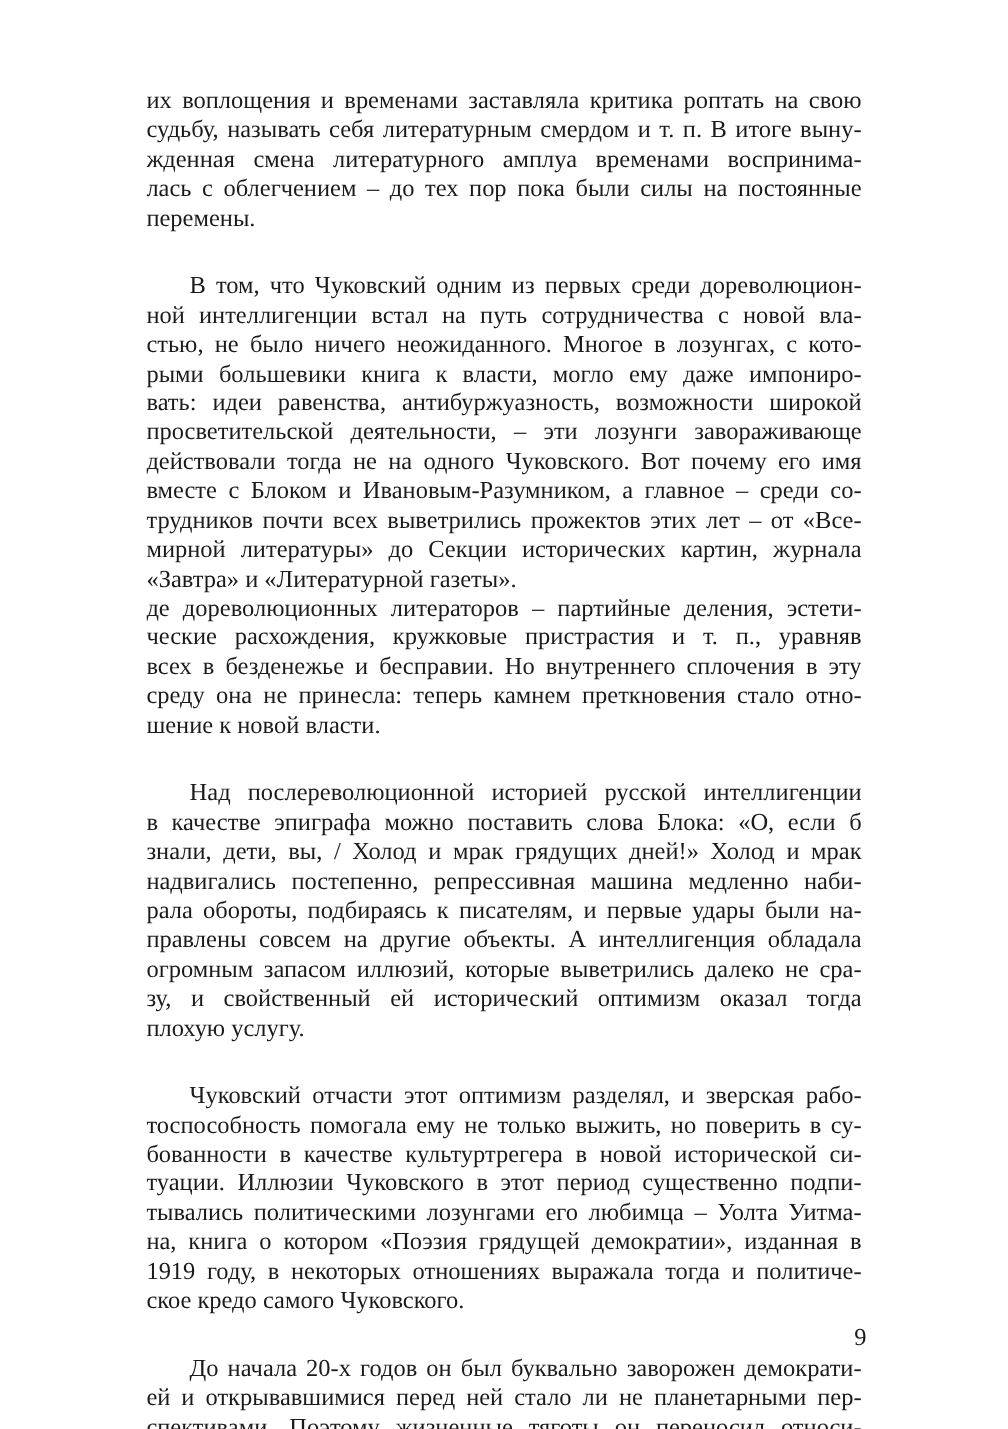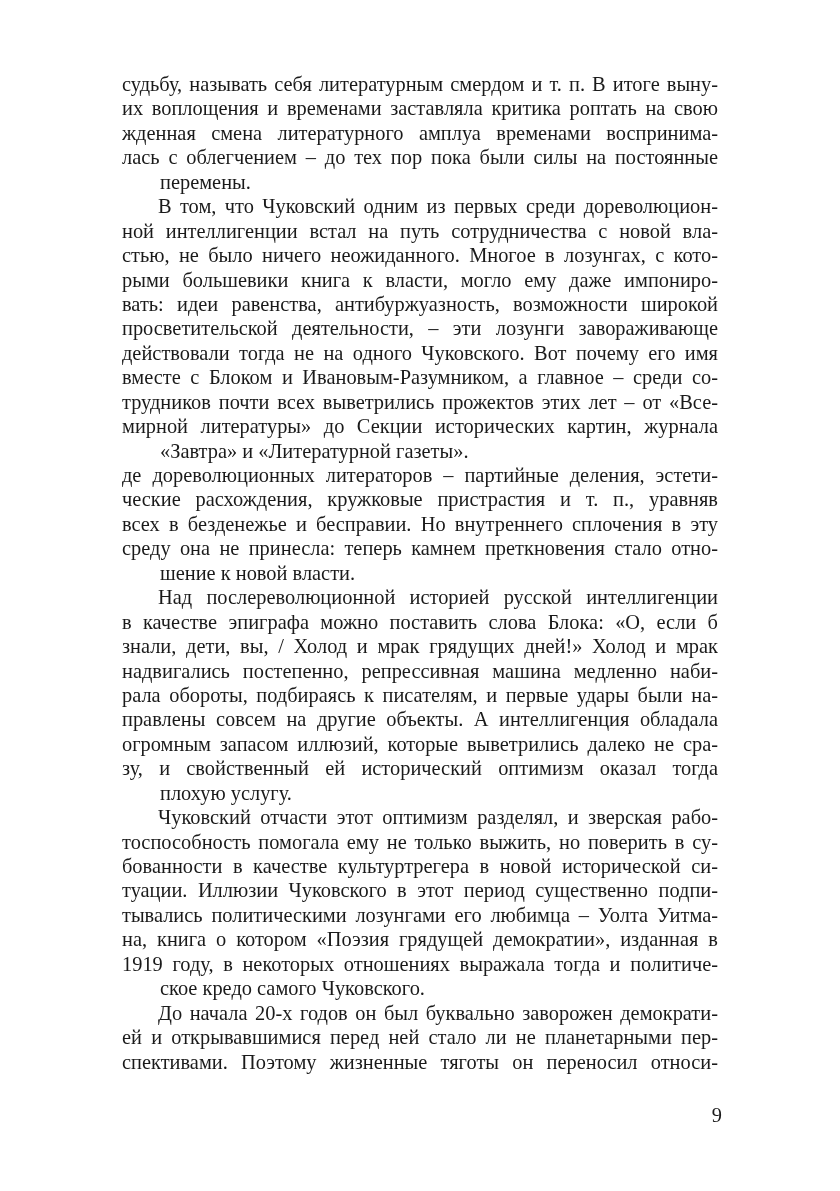--- a/index.html
+++ b/index.html
@@ -30,43 +30,43 @@
       font-size: 20.4px;
       line-height: 24.45px;
       height: 24.45px;
       white-space: nowrap;
       text-align: justify;
       text-align-last: justify;
       overflow: hidden;
     }
     .line.last {
       text-align-last: left;
-      margin-left: 38px;
     }
     .line.indent {
       text-indent: 36px;
+      margin-top: 32px;
     }
     .page-number {
       position: absolute;
       left: 698px;
       top: 1103px;
       width: 24px;
       text-align: right;
       font-size: 20.4px;
       line-height: 24px;
       color: #1a1a1a;
     }
   </style>
 </head>
 <body>
 
 <div class="page" id="page-body">
     <div class="para">
+      <span class="line">их воплощения и временами заставляла критика роптать на свою</span>
       <span class="line">судьбу, называть себя литературным смердом и т. п. В итоге выну-</span>
-      <span class="line">их воплощения и временами заставляла критика роптать на свою</span>
       <span class="line">жденная смена литературного амплуа временами воспринима-</span>
       <span class="line">лась с облегчением – до тех пор пока были силы на постоянные</span>
       <span class="line last">перемены.</span>
     </div>
     <div class="para">
       <span class="line indent">В том, что Чуковский одним из первых среди дореволюцион-</span>
       <span class="line">ной интеллигенции встал на путь сотрудничества с новой вла-</span>
       <span class="line">стью, не было ничего неожиданного. Многое в лозунгах, с кото-</span>
       <span class="line">рыми большевики книга к власти, могло ему даже импониро-</span>
       <span class="line">вать: идеи равенства, антибуржуазность, возможности широкой</span>

